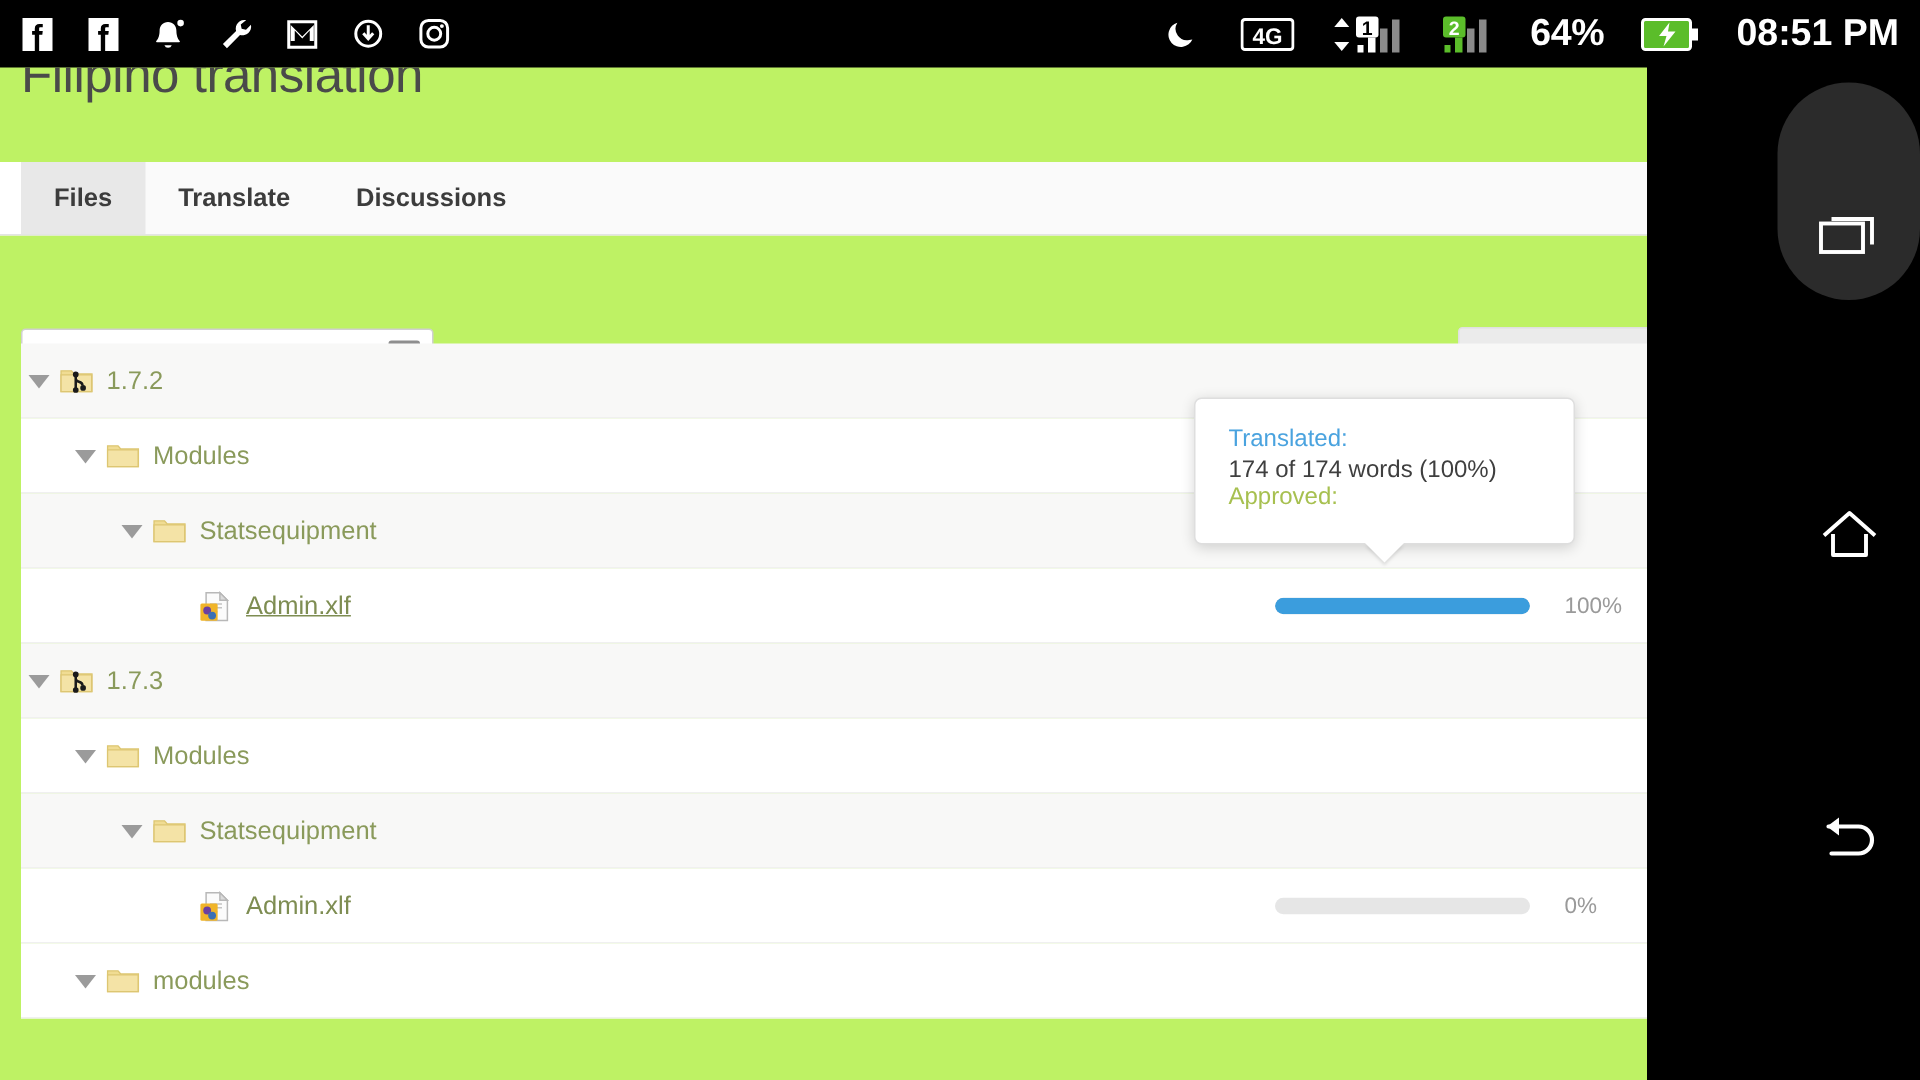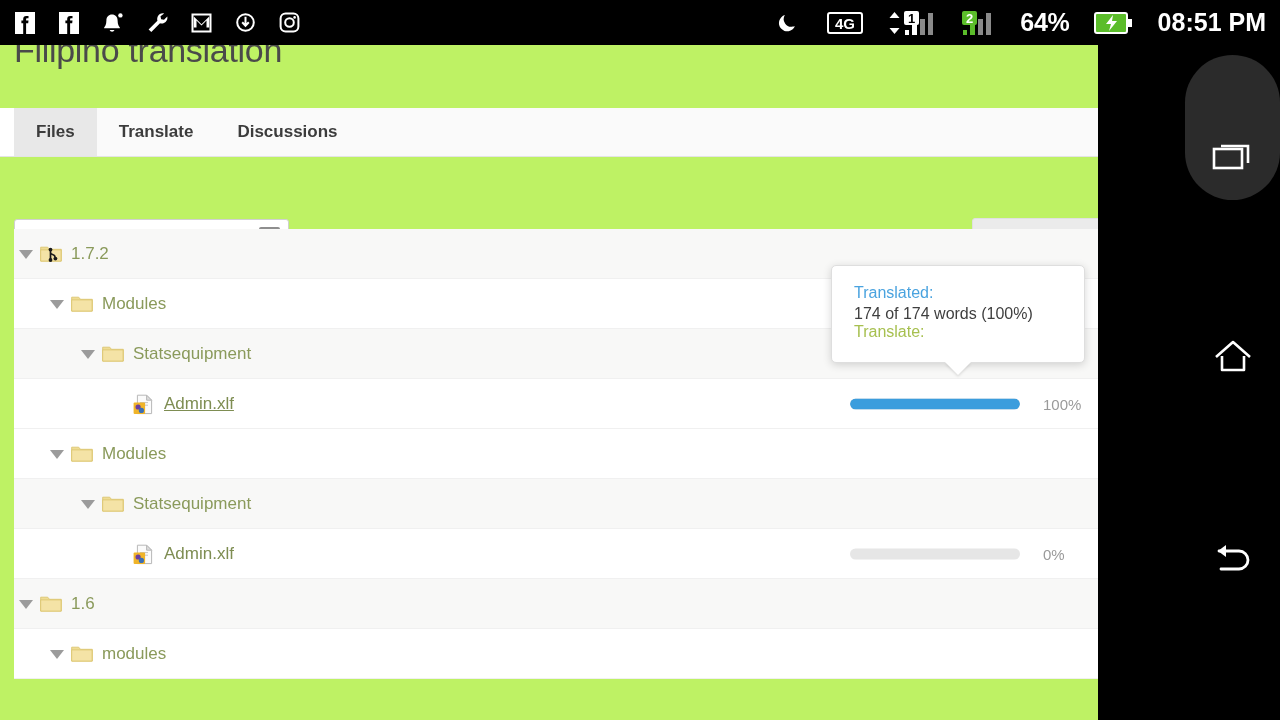--- a/index.html
+++ b/index.html
@@ -297,21 +297,21 @@
   .pct {
     font-size: 15px;
     color: #9a9a9a;
     width: 42px;
     white-space: nowrap;
   }
 
   
   #tooltip {
     position: absolute;
-    left: 831px;
+    left: 796px;
     top: 220px;
     width: 254px;
     background: #ffffff;
     border: 1px solid #dedede;
     border-radius: 5px;
     box-shadow: 0 2px 9px rgba(0,0,0,0.16);
     padding: 18px 0 18px 22px;
     box-sizing: border-box;
     z-index: 40;
   }
@@ -585,20 +585,38 @@
               <span style="width: 100%;"></span>
             </div>
             <div class="pct">100%</div>
           </div>
           <div class="rowdots">
             <i></i>
             <i></i>
             <i></i>
           </div>
         </div>
+        <div class="row shade">
+          <div style="width: 5px; flex: 0 0 auto;"></div>
+          <div class="caret"></div>
+          <div class="nodeicon"><svg width="22" height="19" viewBox="0 0 22 19">
+              <path d="M0.7 3.2h7l1.8 2.1h11.8v11.8H0.7z" fill="#f0dc93" stroke="#ddc672" stroke-width="0.9"></path>
+              <path d="M0.7 5.9h20.4v11.2H0.7z" fill="#f4e3a6" stroke="#ddc672" stroke-width="0.9"></path>
+              <path d="M10.5 6.5v9M10.5 8.5c0 3 4.5 1 4.5 4.5" fill="none" stroke="#1a1a1a" stroke-width="1.7"></path>
+              <circle cx="10.5" cy="5.6" r="1.9" fill="#1a1a1a"></circle>
+              <circle cx="10.5" cy="16" r="1.9" fill="#1a1a1a"></circle>
+              <circle cx="15.4" cy="14.6" r="1.9" fill="#1a1a1a"></circle>
+            </svg></div>
+          <span class="label">1.7.3</span>
+          <div class="rowdots">
+            <i></i>
+            <i></i>
+            <i></i>
+          </div>
+        </div>
         <div class="row plain">
           <div style="width: 36px; flex: 0 0 auto;"></div>
           <div class="caret"></div>
           <div class="nodeicon"><svg width="22" height="19" viewBox="0 0 22 19">
               <path d="M0.7 3.2h7l1.8 2.1h11.8v11.8H0.7z" fill="#f0dc93" stroke="#ddc672" stroke-width="0.9"></path>
               <path d="M0.7 5.9h20.4v11.2H0.7z" fill="#f4e3a6" stroke="#ddc672" stroke-width="0.9"></path>
             </svg></div>
           <span class="label">Modules</span>
           <div class="rowdots">
             <i></i>
@@ -637,54 +655,40 @@
               <span style="width: 0%;"></span>
             </div>
             <div class="pct">0%</div>
           </div>
           <div class="rowdots">
             <i></i>
             <i></i>
             <i></i>
           </div>
         </div>
-        <div class="row shade">
-          <div style="width: 5px; flex: 0 0 auto;"></div>
-          <div class="caret"></div>
-          <div class="nodeicon"><svg width="22" height="19" viewBox="0 0 22 19">
-              <path d="M0.7 3.2h7l1.8 2.1h11.8v11.8H0.7z" fill="#f0dc93" stroke="#ddc672" stroke-width="0.9"></path>
-              <path d="M0.7 5.9h20.4v11.2H0.7z" fill="#f4e3a6" stroke="#ddc672" stroke-width="0.9"></path>
-            </svg></div>
-          <span class="label">1.6</span>
-          <div class="rowdots">
-            <i></i>
-            <i></i>
-            <i></i>
-          </div>
-        </div>
         <div class="row plain">
           <div style="width: 36px; flex: 0 0 auto;"></div>
           <div class="caret"></div>
           <div class="nodeicon"><svg width="22" height="19" viewBox="0 0 22 19">
               <path d="M0.7 3.2h7l1.8 2.1h11.8v11.8H0.7z" fill="#f0dc93" stroke="#ddc672" stroke-width="0.9"></path>
               <path d="M0.7 5.9h20.4v11.2H0.7z" fill="#f4e3a6" stroke="#ddc672" stroke-width="0.9"></path>
             </svg></div>
           <span class="label">modules</span>
           <div class="rowdots">
             <i></i>
             <i></i>
             <i></i>
           </div>
         </div>
       </div>
 
     <div id="tooltip">
       <div class="tt-h blue">Translated:</div>
       <div class="tt-v">174 of 174 words (100%)</div>
-      <div class="tt-h green">Translate:</div>
+      <div class="tt-h green">Approved:</div>
     </div>
 
   </div>
 
   <div id="navbar">
     <div id="recents-pill"></div>
 
     <div class="navbtn" id="nav-recents">
       <span>
         <svg width="46" height="40" viewBox="0 0 46 40">

